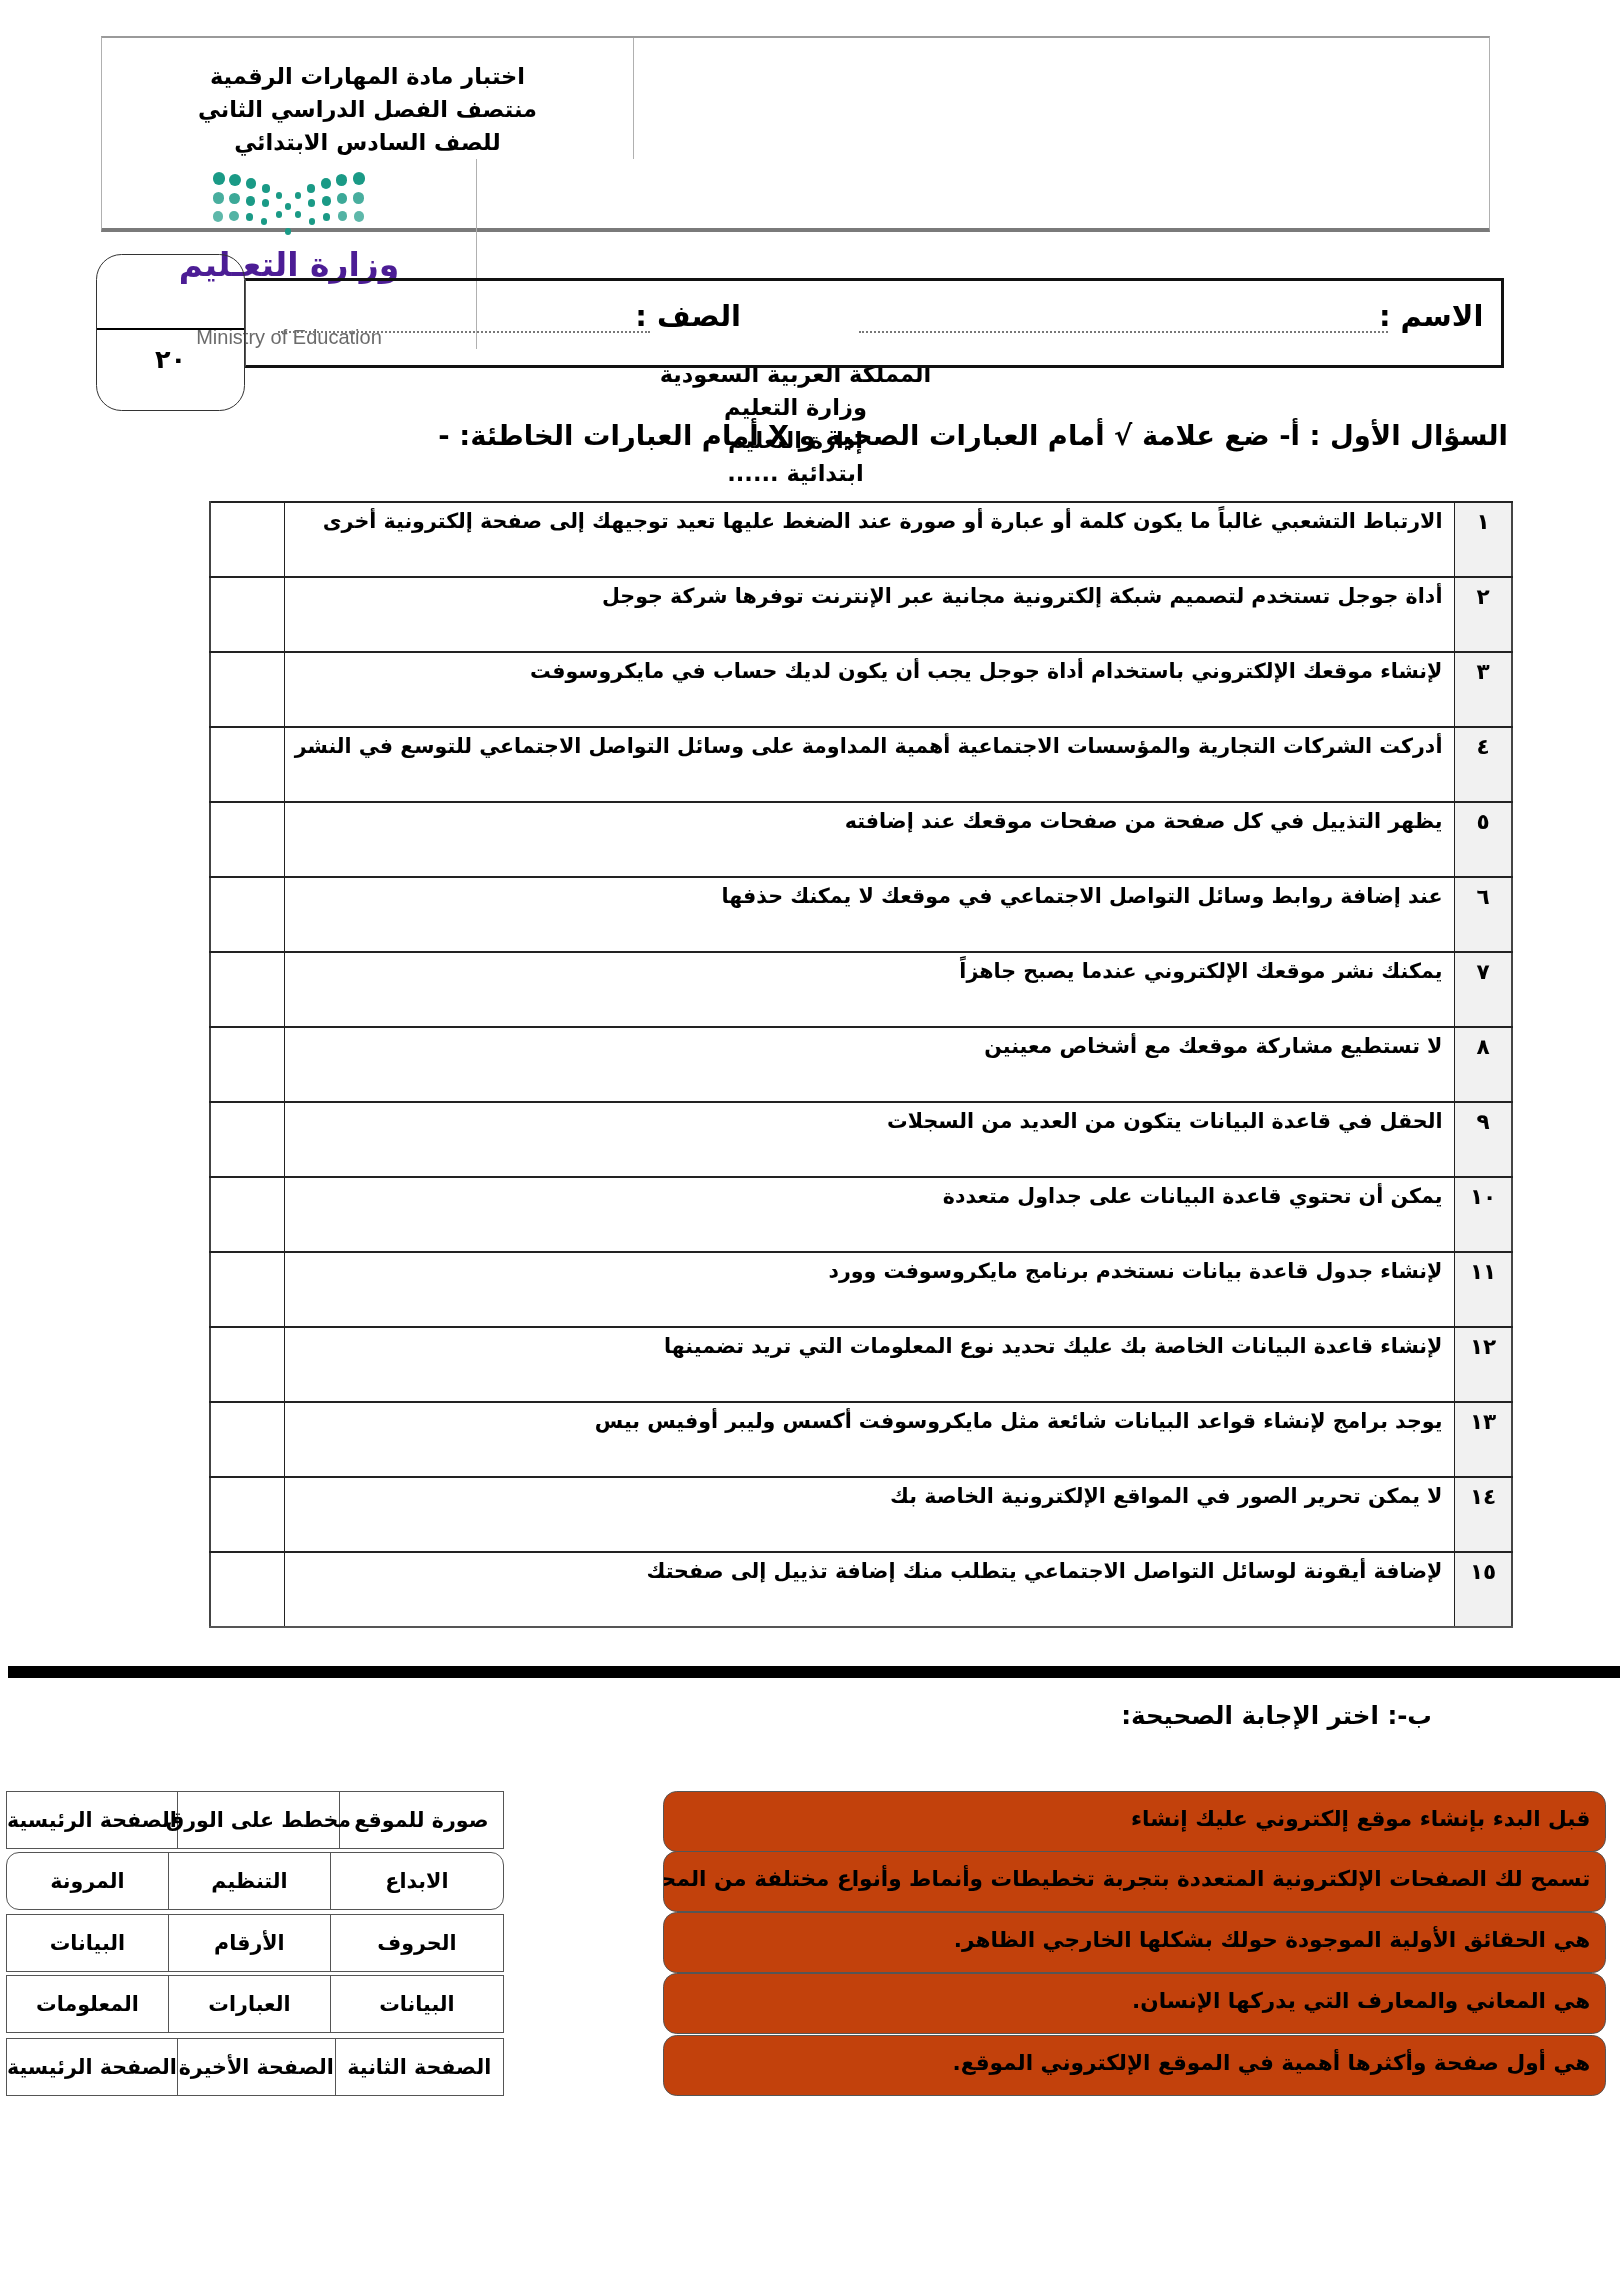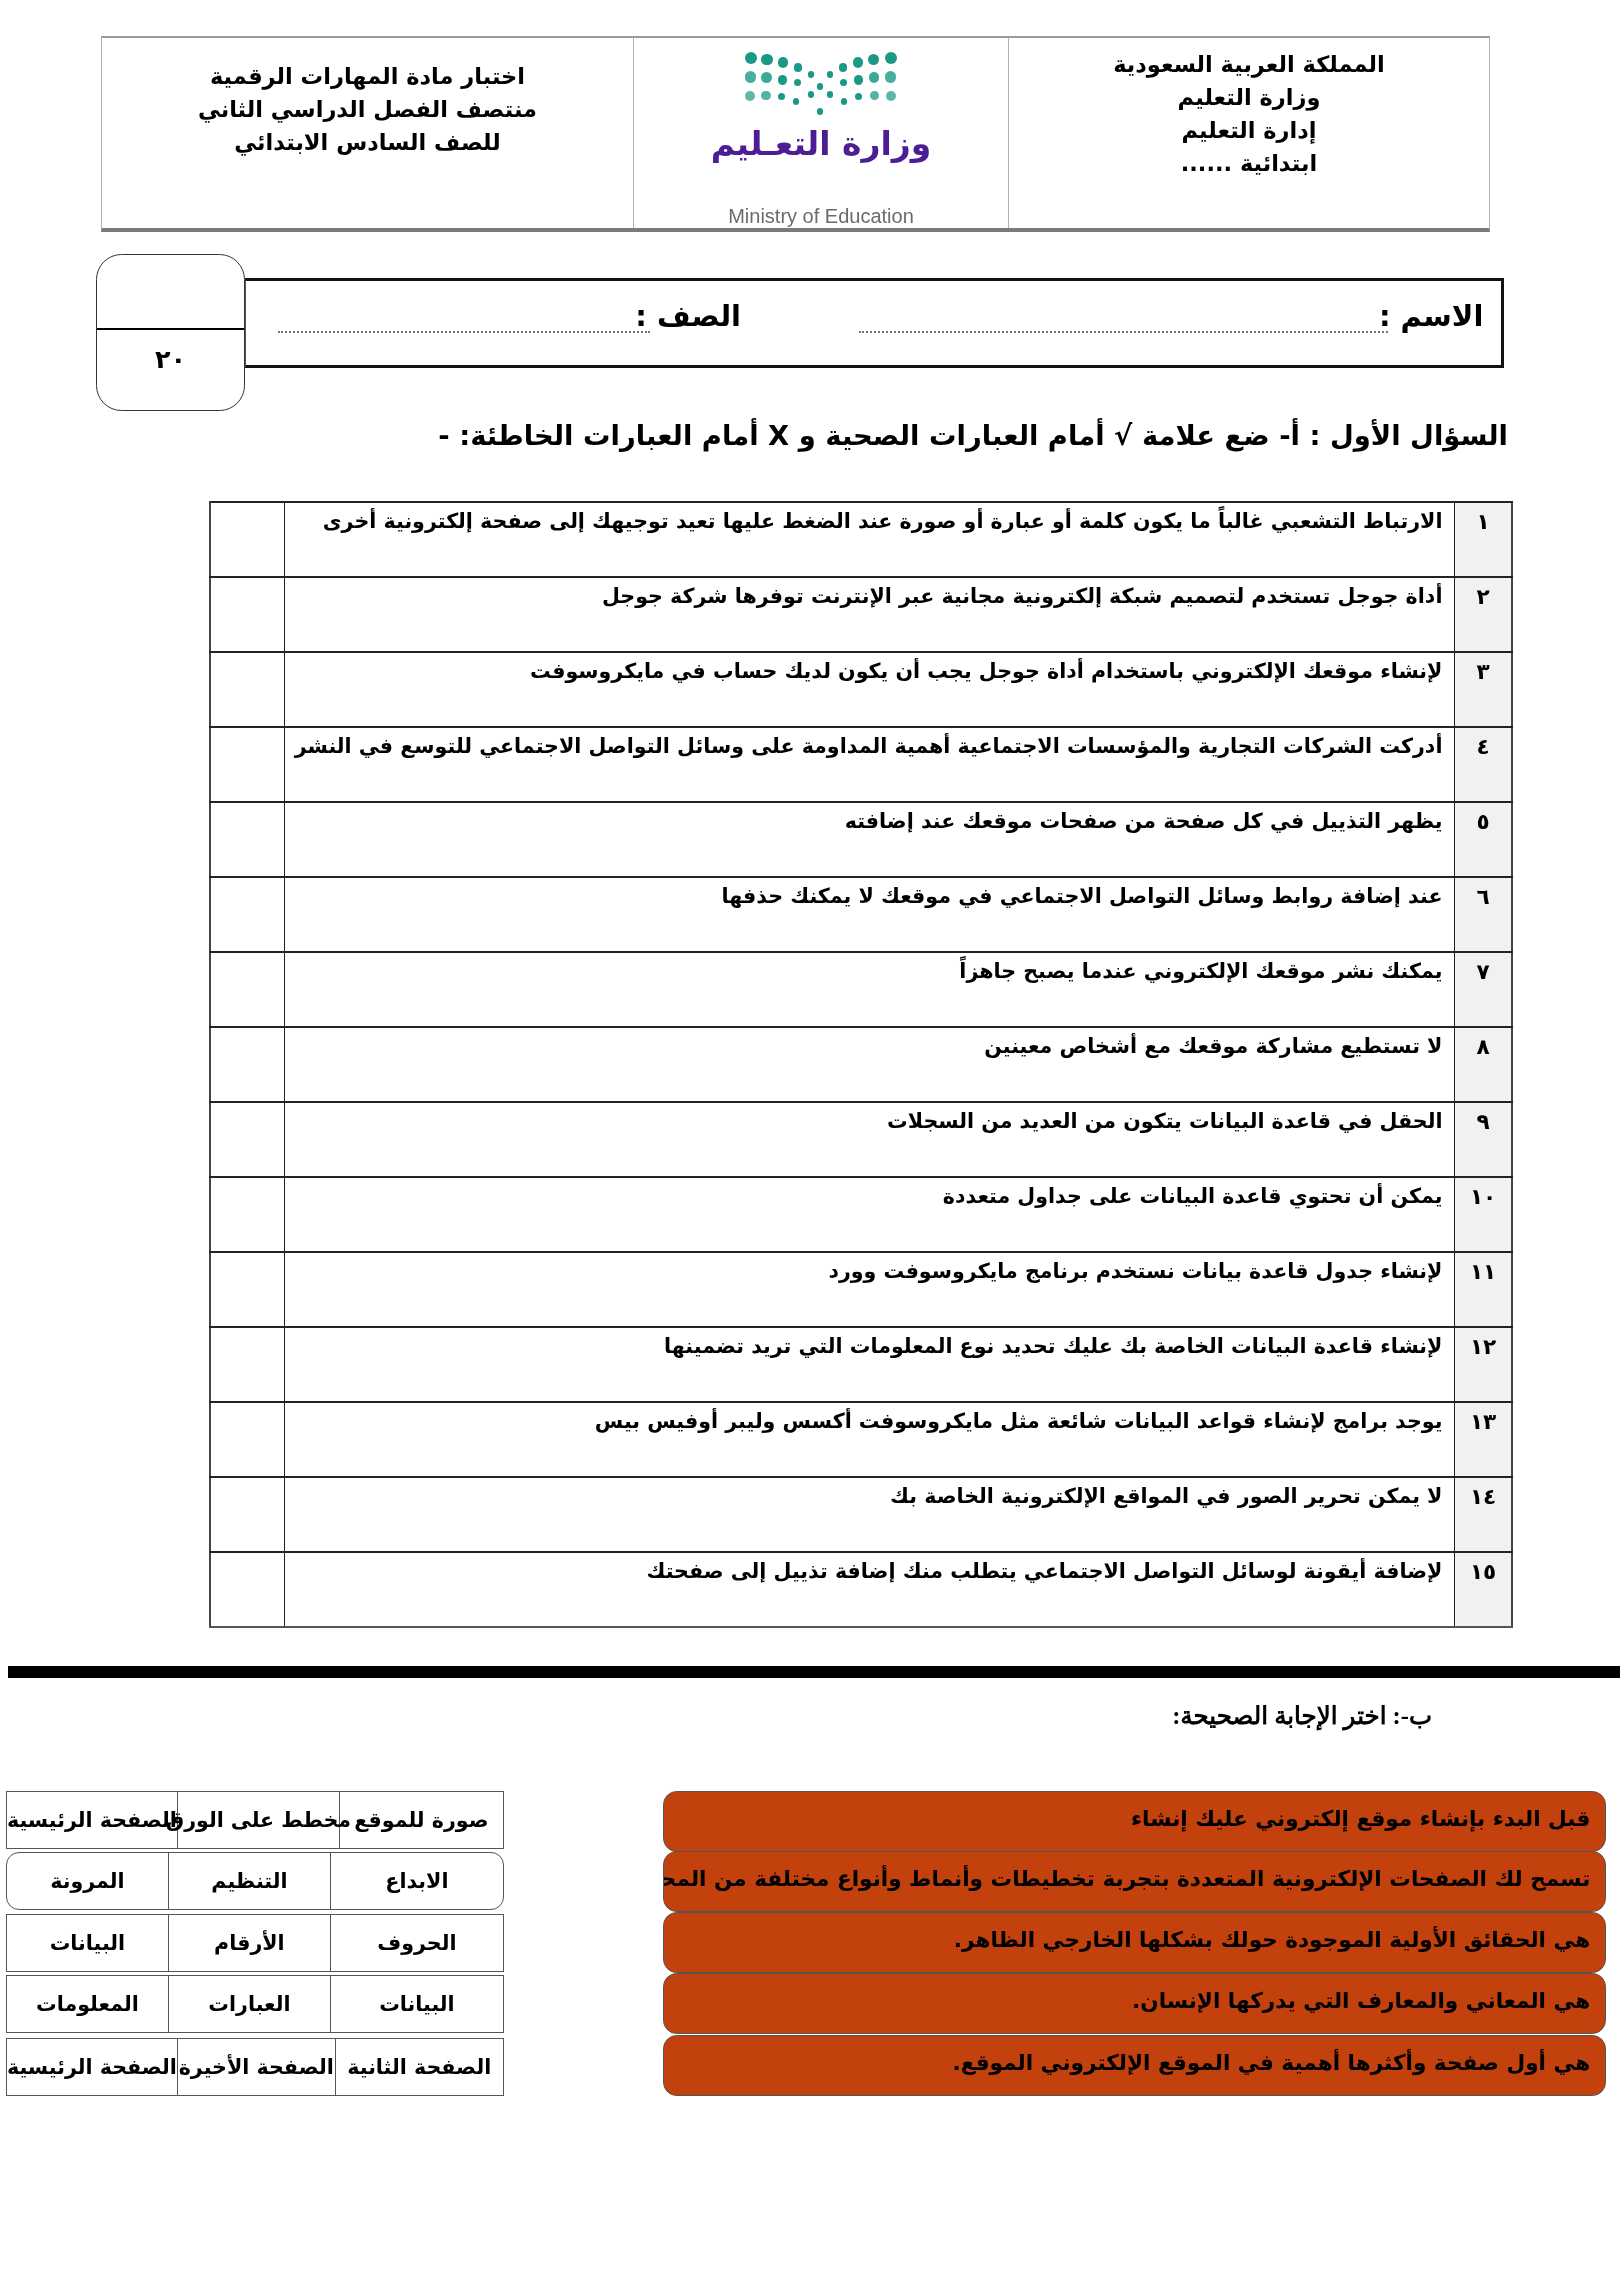--- a/index.html
+++ b/index.html
@@ -4,21 +4,21 @@
 <style>
   * { box-sizing: border-box; margin: 0; padding: 0; }
   html, body { width: 1620px; height: 2293px; background: #ffffff; overflow: hidden; }
   body { font-family: "DejaVu Sans", "Liberation Sans", sans-serif; color: #000; position: relative; }
 
   
   .header {
     position: absolute; left: 101px; top: 36px; width: 1389px; height: 196px;
     border-top: 2px solid #9a9a9a; border-bottom: 4.9px solid #7a7a7a;
     border-left: 1px solid #b0b0b0; border-right: 1px solid #b0b0b0;
-    display: flex; flex-direction: row; direction: ltr;
+    display: flex; flex-direction: column; direction: ltr;
   }
   .hcell { height: 100%; display: flex; flex-direction: column; align-items: center; }
   .hcell.left { width: 532px; border-right: 1px solid #b0b0b0; padding-top: 21.6px; }
   .hcell.mid { width: 375px; border-right: 1px solid #b0b0b0; padding-top: 7.8px; }
   .hcell.right { flex: 1; padding-top: 9.8px; }
   .hline { font-weight: bold; font-size: 22.5px; line-height: 33px; direction: rtl; text-align: center; }
 
   .logo-dots { width: 157px; height: 69px; position: relative; margin-top: 3.9px; }
   .dot { position: absolute; border-radius: 50%; background: #1a9a86; }
   .logo-ar { direction: rtl; font-weight: bold; font-size: 33px; color: #4c1d95; margin-top: 17.6px; line-height: 37px; letter-spacing: 1px; }
@@ -60,21 +60,21 @@
   .tf-table td { border: 1px solid #222; height: 75px; vertical-align: top; margin-top: 20px; }
   .tf-table tr + tr td { border-top: 2px solid #222; }
   .tf-num { width: 66px; background: #f1f1f1; text-align: center; font-weight: bold; font-size: 21.6px; padding-top: 5.9px; }
   .tf-text { font-weight: bold; font-size: 20.6px; padding: 5.9px 11.8px 0 9.8px; text-align: right; white-space: nowrap; }
   .tf-ans { width: 96px; }
 
   
   .divider { position: absolute; left: 7.8px; top: 1666px; width: 1612px; height: 11.8px; background: #000; }
 
   
-  .q2-title { position: absolute; right: 188px; top: 1701px; font-weight: bold; font-size: 24.5px; direction: rtl; white-space: nowrap; font-family: Liberation Serif, serif; }
+  .q2-title { position: absolute; right: 188px; top: 1701px; font-weight: bold; font-size: 24.5px; direction: rtl; white-space: nowrap; }
 
   .mc-q {
     position: absolute; left: 663px; width: 943px; height: 61px;
     border: 1.5px solid #555; border-radius: 13.7px; background: #c2410c;
     font-weight: bold; font-size: 21.6px; direction: rtl; text-align: right;
     padding: 13.7px 14.7px 0 9.8px; white-space: nowrap; overflow: hidden;
   }
   .mc-opts {
     position: absolute; left: 5.9px; width: 498px; height: 58px;
     border: 1.5px solid #555; display: flex; flex-direction: row-reverse;

